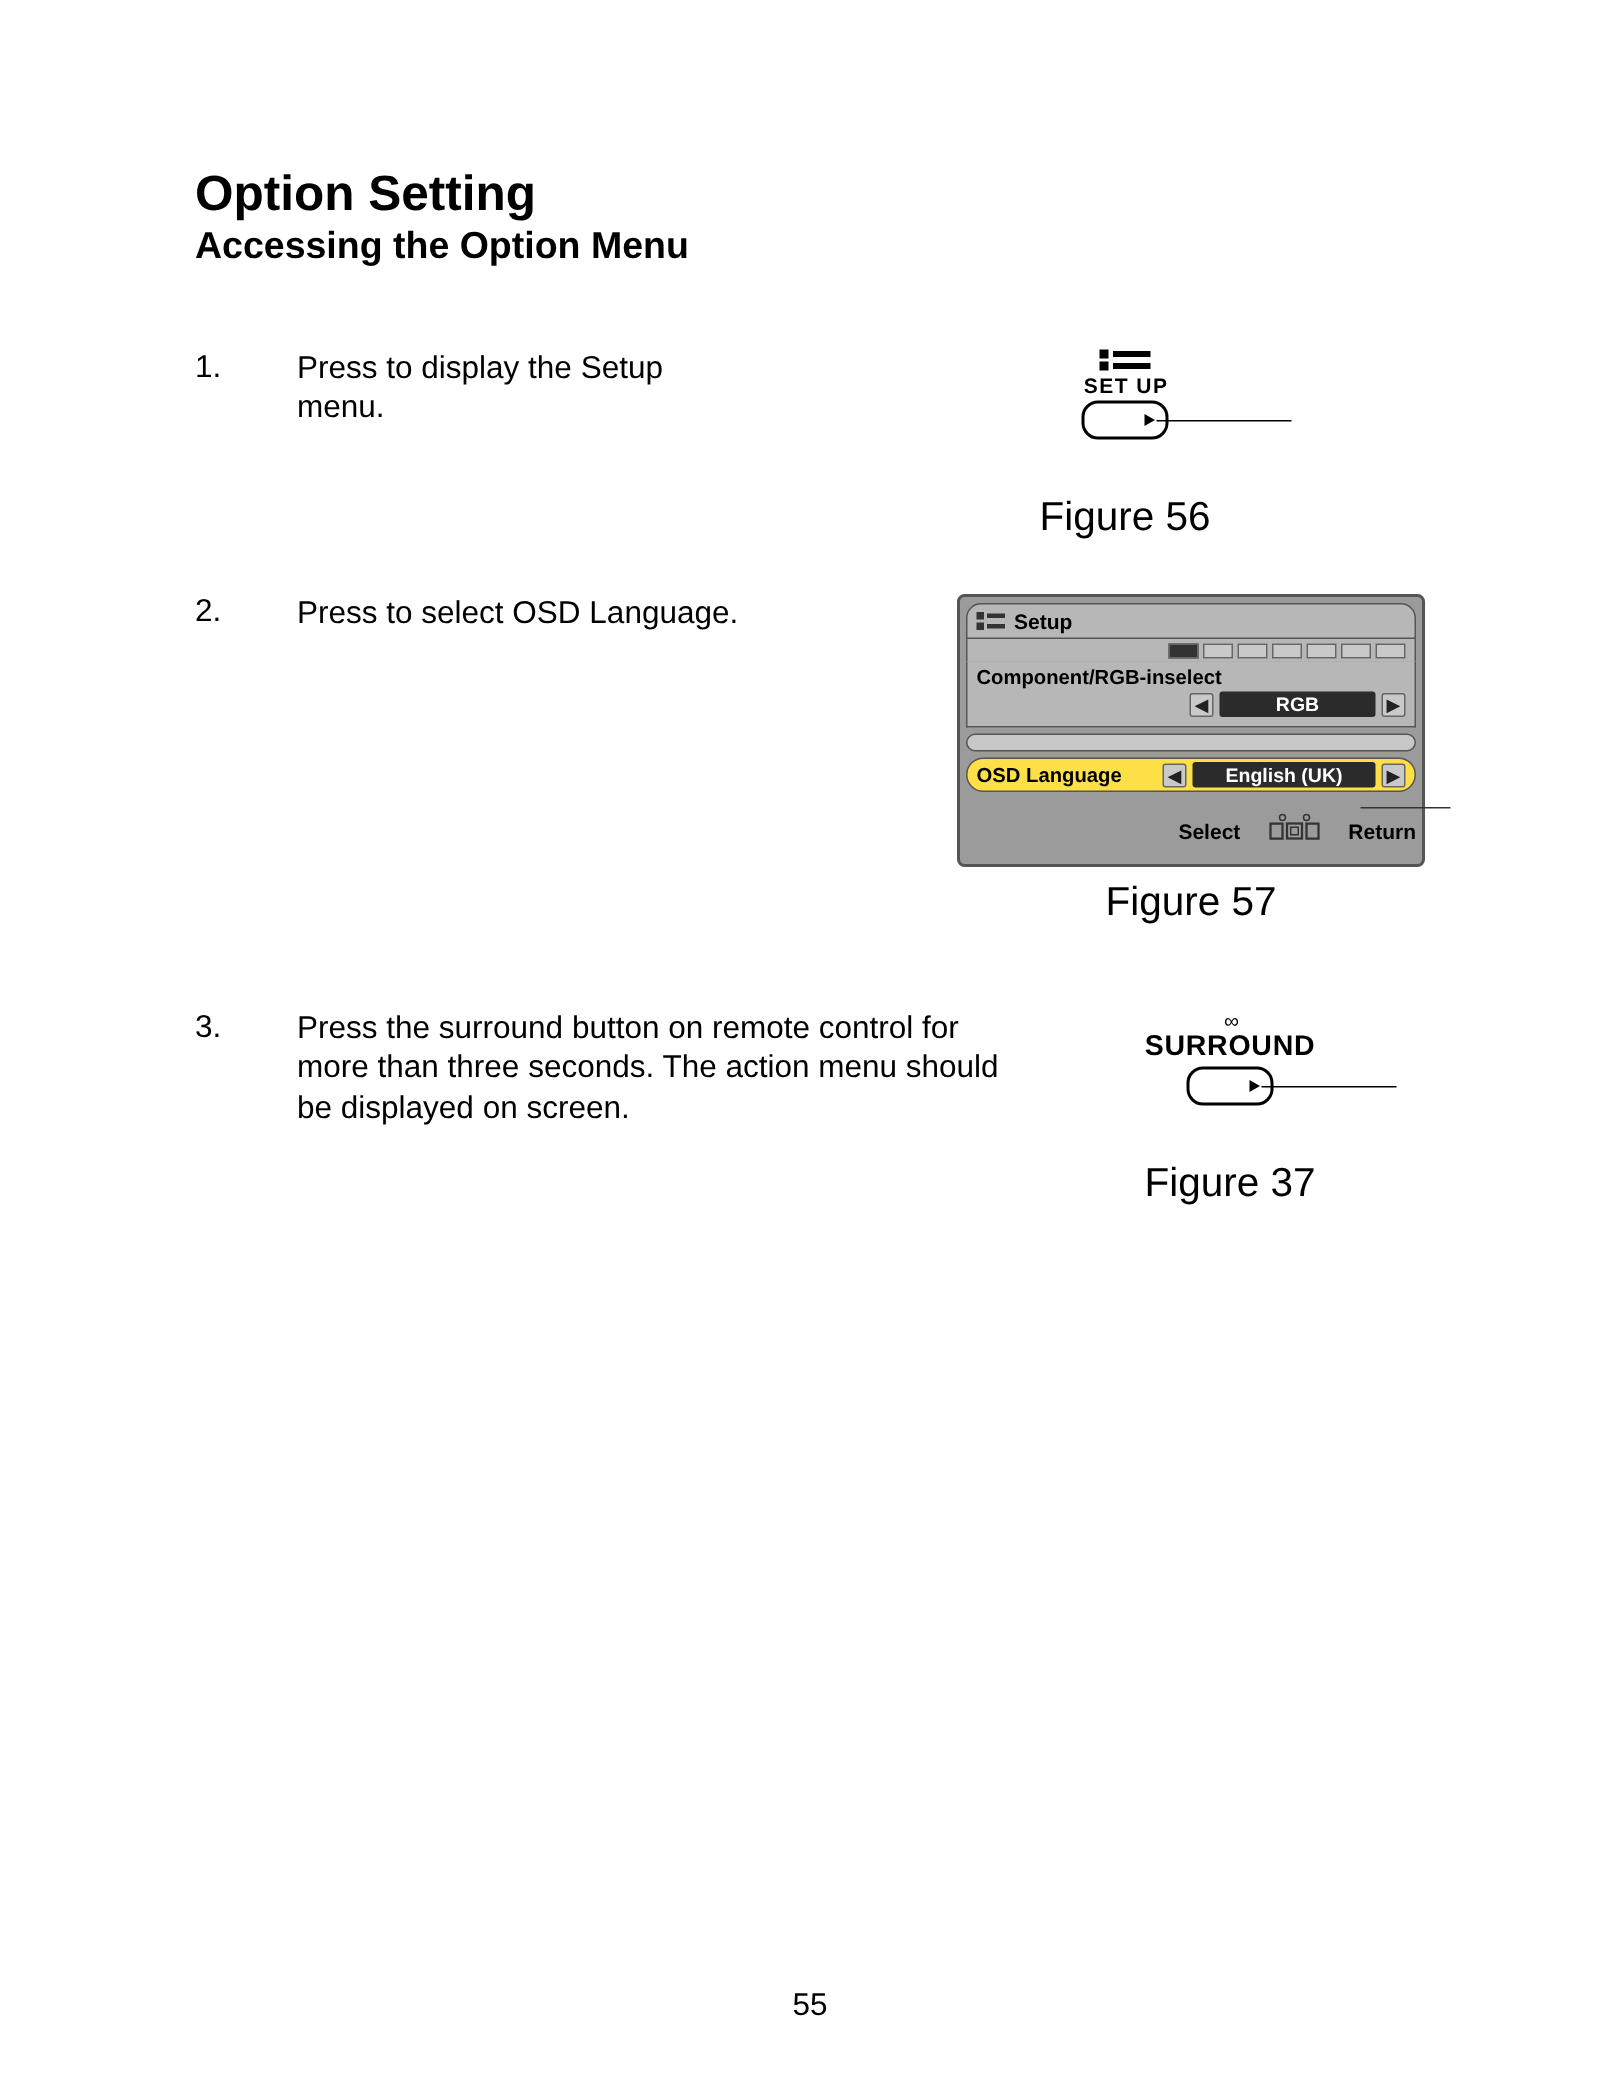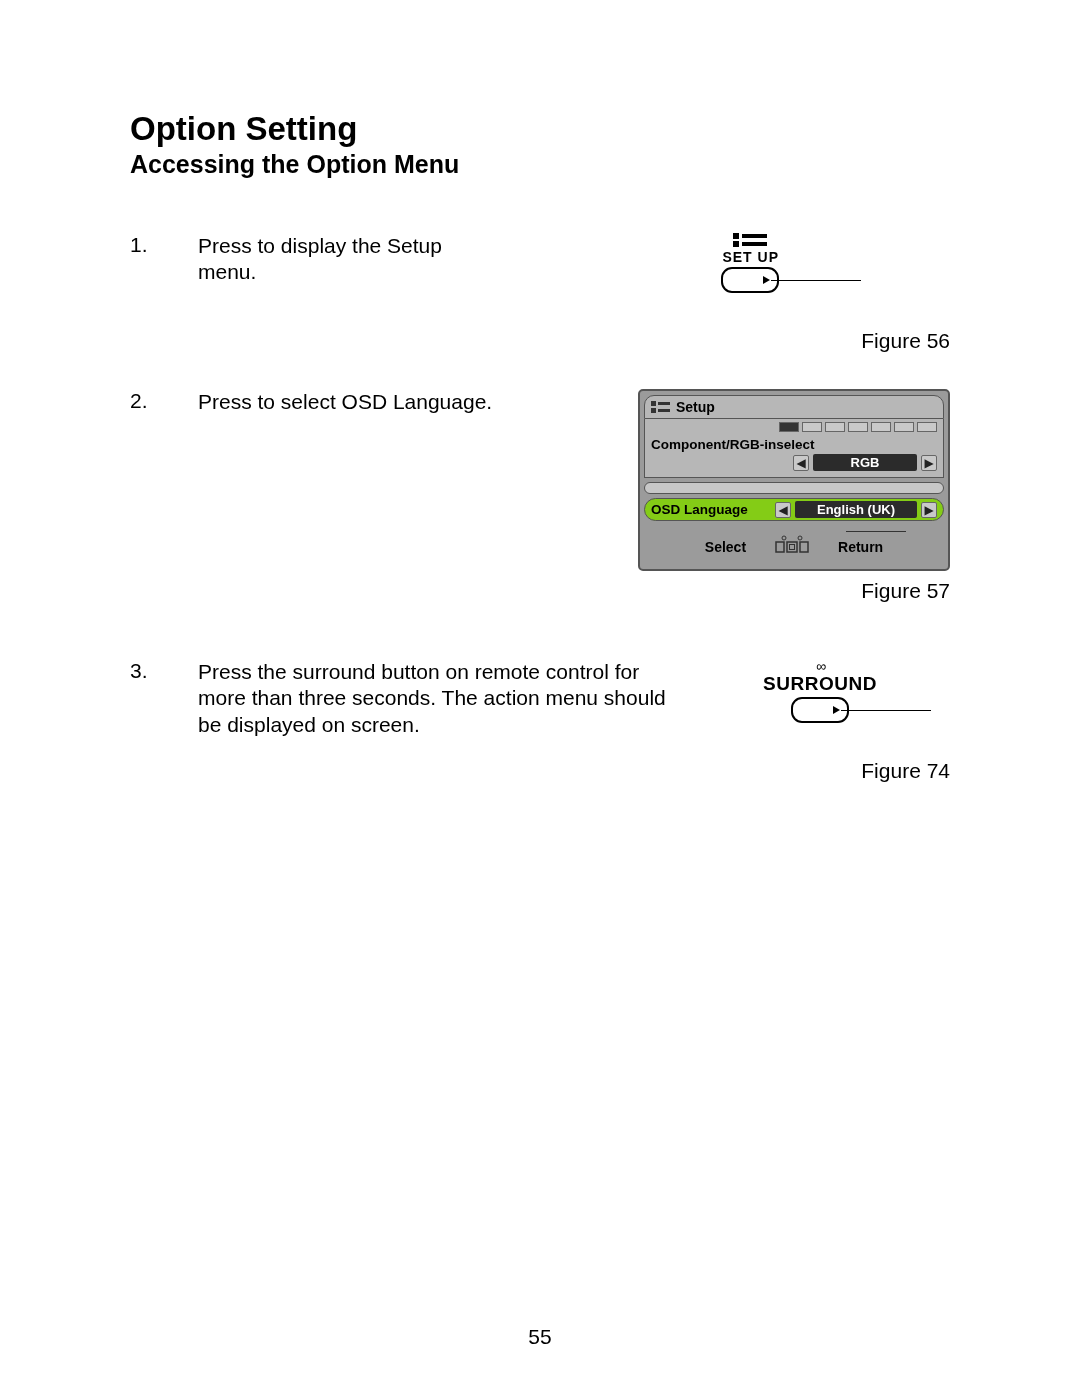--- a/index.html
+++ b/index.html
@@ -35,22 +35,22 @@
   .num-col {
     width: 68px;
     flex: 0 0 68px;
     font-size: 21px;
   }
   .text-col {
     font-size: 21px;
     line-height: 1.25;
   }
   .fig-caption {
-    font-size: 21px;
-    text-align: right;
+    font-size: 27px;
+    text-align: center;
   }
   
   .setup-btn {
     display: inline-block;
   }
   .setup-icon-rows {
     display: flex;
     flex-direction: column;
     gap: 2px;
     margin: 0 auto 2px auto;
@@ -144,42 +144,42 @@
   .arrow-l, .arrow-r {
     font-size:12px; color:#222; background:#c9c9c9; border:1px solid #666;
     width:14px; height:14px; display:flex; align-items:center; justify-content:center;
     border-radius:2px;
   }
   .osd-value {
     background:#2b2b2b; color:#fff; font-weight:bold; font-size:13px;
     padding:1px 22px; border-radius:2px; min-width:60px; text-align:center;
   }
   .osd-pill-row {
-    background:#84cc16;
+    background:#fde047;
     border:1px solid #555;
     border-radius:12px;
     padding:2px 6px;
     display:flex;
     align-items:center;
     justify-content:space-between;
     margin-bottom:4px;
   }
   .osd-pill-label { font-weight:bold; font-size:13.5px; }
   .osd-thin {
     background:#c7c7c7;
     border:1px solid #555;
     border-radius:10px;
     height:10px;
     margin-bottom:4px;
   }
   .osd-nav {
     display:flex;
     align-items:center;
-    justify-content:center;
-    gap:24px;
+    justify-content:flex-end;
+    gap:14px;
     padding:6px 0 2px 0;
   }
   .osd-nav-text { font-weight:bold; font-size:14px; }
   .dpad {
     width:44px; height:32px; position:relative;
   }
   .dpad svg { width:100%; height:100%; }
   .return-line {
     position:relative;
   }
@@ -316,18 +316,18 @@
     </div>
     <div style="flex:1; text-align:center;">
       <div class="surround-btn">
         <div class="surround-icon">∞</div>
         <div class="surround-label">SURROUND</div>
         <div class="pill" style="margin-top:2px;">
           <div class="pill-arrowhead"></div>
           <div class="pill-line"></div>
         </div>
       </div>
-      <div class="fig-caption" style="margin-top:36px;">Figure 74</div>
+      <div class="fig-caption" style="margin-top:36px;">Figure 37</div>
     </div>
   </div>
 
   <div class="page-num">55</div>
 </div>
 
 </body></html>

